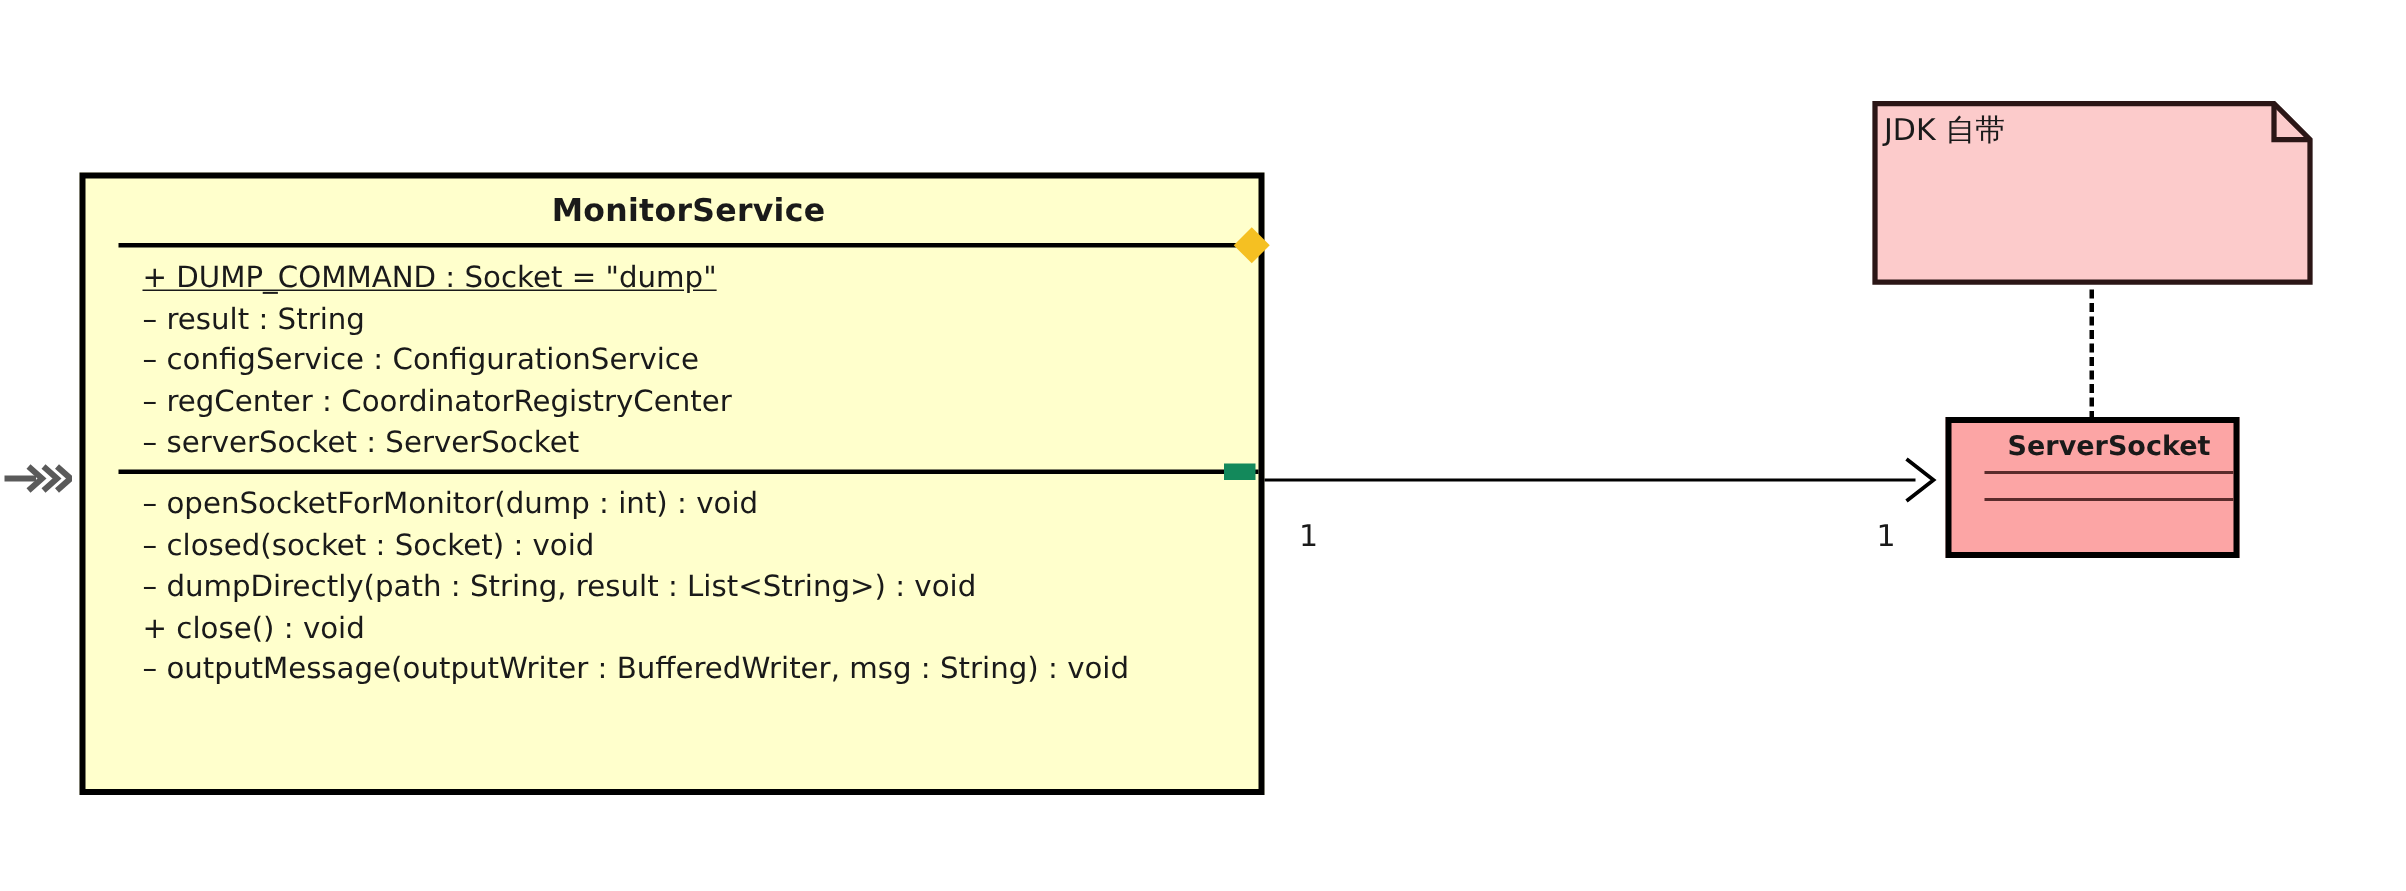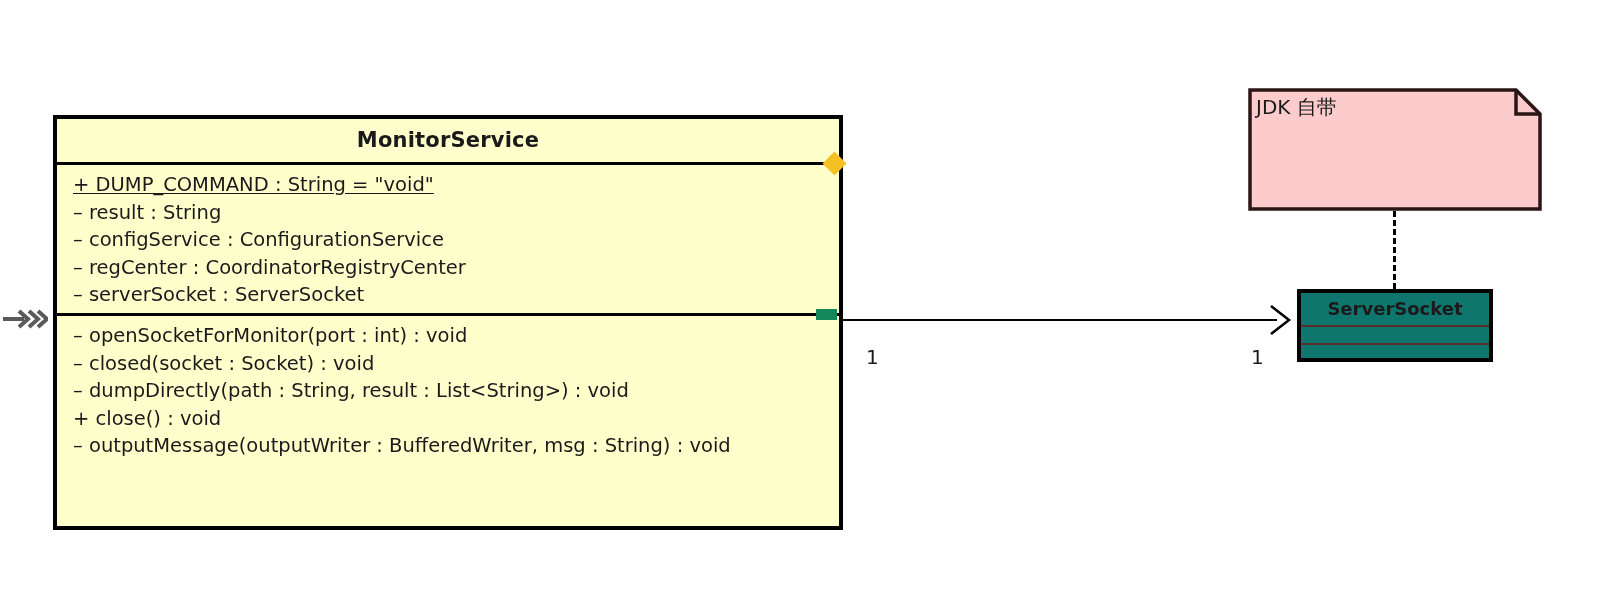--- a/index.html
+++ b/index.html
@@ -16,20 +16,21 @@
     height: 594px;
     background: #ffffff;
     overflow: hidden;
   }
 
   
   .uml-class {
     position: absolute;
     box-sizing: border-box;
     border: 4px solid #000000;
+    padding-left: 22px;
   }
   #monitor-service {
     left: 53px;
     top: 115px;
     width: 790px;
     height: 415px;
     background: #ffffcc;
   }
   #monitor-service .class-title {
     height: 43px;
@@ -75,24 +76,24 @@
     width: 21px;
     height: 11px;
     background: #13895b;
     top: -7px;
     right: 2px;
   }
 
   
   #server-socket {
     left: 1297px;
-    top: 289px;
+    top: 278px;
     width: 196px;
-    height: 73px;
-    background: #0f766e;
+    height: 94px;
+    background: #fca5a5;
     border: 4px solid #000000;
   }
   #server-socket .class-title {
     height: 32px;
     line-height: 32px;
     text-align: center;
     font-weight: bold;
     font-size: 18px;
     color: #1a1a1a;
   }
@@ -101,21 +102,21 @@
     border-top: 2px solid #5a2b2b;
   }
   #server-socket .ss-compartment {
     height: 16px;
   }
 
   
   #jdk-note {
     position: absolute;
     left: 1248px;
-    top: 88px;
+    top: 67px;
     width: 268px;
     height: 123px;
   }
   #jdk-note svg {
     position: absolute;
     left: 0;
     top: 0;
   }
   #jdk-note .note-text {
     position: absolute;
@@ -184,33 +185,33 @@
 
   <div class="uml-class" id="monitor-service">
 
     <div class="class-title">MonitorService</div>
 
     <div class="compartment-sep">
       <span class="sep-diamond"></span>
     </div>
 
     <div class="attrs">
-      <div class="member static-member">+ DUMP_COMMAND : String = "void"</div>
+      <div class="member static-member">+ DUMP_COMMAND : Socket = "dump"</div>
       <div class="member">– result : String</div>
       <div class="member">– configService : ConfigurationService</div>
       <div class="member">– regCenter : CoordinatorRegistryCenter</div>
       <div class="member">– serverSocket : ServerSocket</div>
     </div>
 
     <div class="compartment-sep">
       <span class="sep-square"></span>
     </div>
 
     <div class="ops">
-      <div class="member">– openSocketForMonitor(port : int) : void</div>
+      <div class="member">– openSocketForMonitor(dump : int) : void</div>
       <div class="member">– closed(socket : Socket) : void</div>
       <div class="member">– dumpDirectly(path : String, result : List&lt;String&gt;) : void</div>
       <div class="member">+ close() : void</div>
       <div class="member">– outputMessage(outputWriter : BufferedWriter, msg : String) : void</div>
     </div>
   </div>
 
   <div id="assoc-line"></div>
   <div id="assoc-arrowhead">
     <svg width="36" height="36" viewBox="0 0 36 36">

